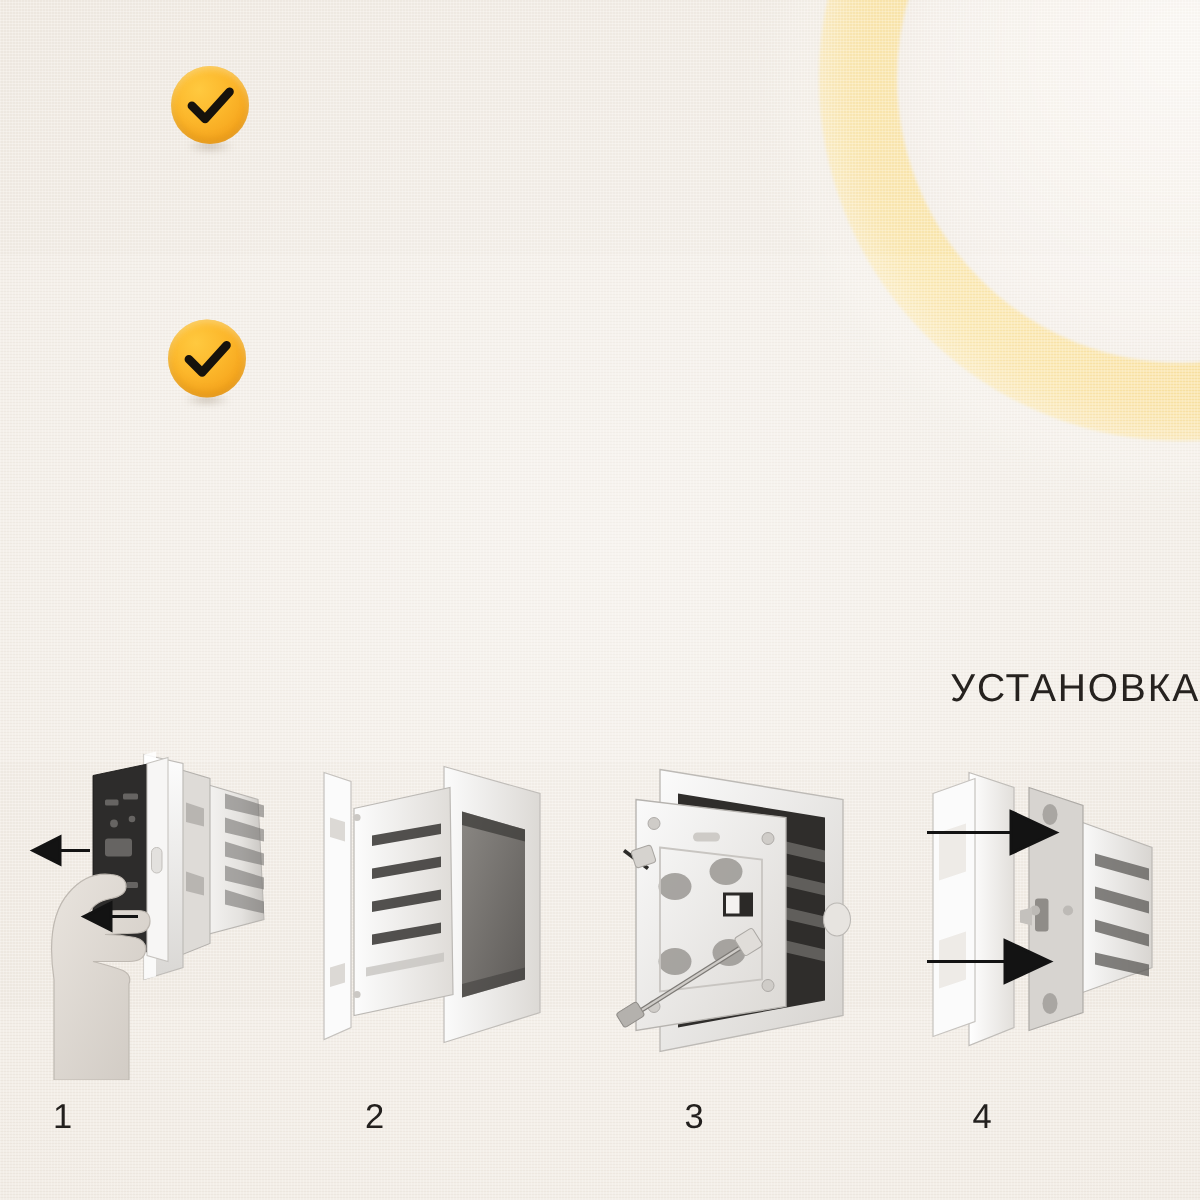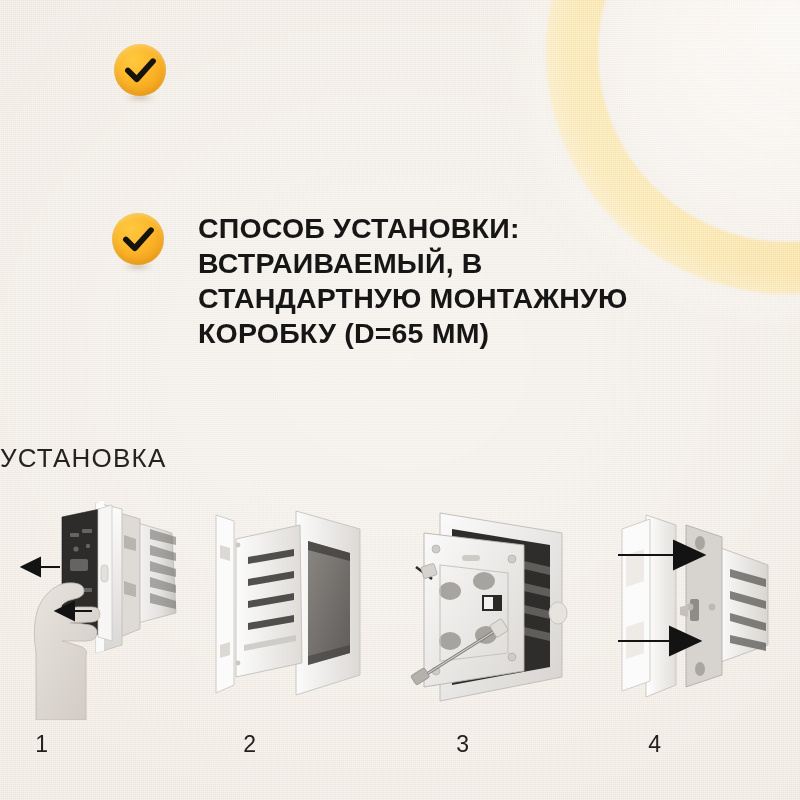--- a/index.html
+++ b/index.html
@@ -59,21 +59,21 @@
     letter-spacing:.2px;
     white-space:pre-line;
     font-stretch:condensed;
   }
   .bullet-row.r2 .bullet-text{ margin-left:32px; }
 
   
   #install-section{ position:absolute; left:0; top:0; width:800px; z-index:3; }
   #install-heading{
     position:absolute; top:443px; left:0; width:800px;
-    text-align:left;
+    text-align:right;
     font-size:26px;
     font-weight:normal;
     letter-spacing:1.2px;
     color:#26221f;
   }
 
   #steps-row{
     position:absolute; top:495px; left:0; width:800px; height:225px;
     display:flex; align-items:flex-end;
   }
@@ -138,24 +138,20 @@
   </div>
 
   <div class="bullet-row r2">
     <div class="check-badge">
       <div class="shadow"></div>
       <div class="disc"></div>
       <svg viewBox="0 0 56 56" xmlns="http://www.w3.org/2000/svg">
         <path d="M15 28.5 L24.5 38 L42 18.5" fill="none" stroke="#16120c" stroke-width="6.2" stroke-linecap="round" stroke-linejoin="round"></path>
       </svg>
     </div>
-    <div class="bullet-text">СПОСОБ УСТАНОВКИ:
-ВСТРАИВАЕМЫЙ,  В
-СТАНДАРТНУЮ МОНТАЖНУЮ
-КОРОБКУ  (D=65 ММ)</div>
   </div>
 
 </div>
 
 <div id="install-section">
 
   <div id="install-heading">УСТАНОВКА</div>
 
   <div id="steps-row">
 

